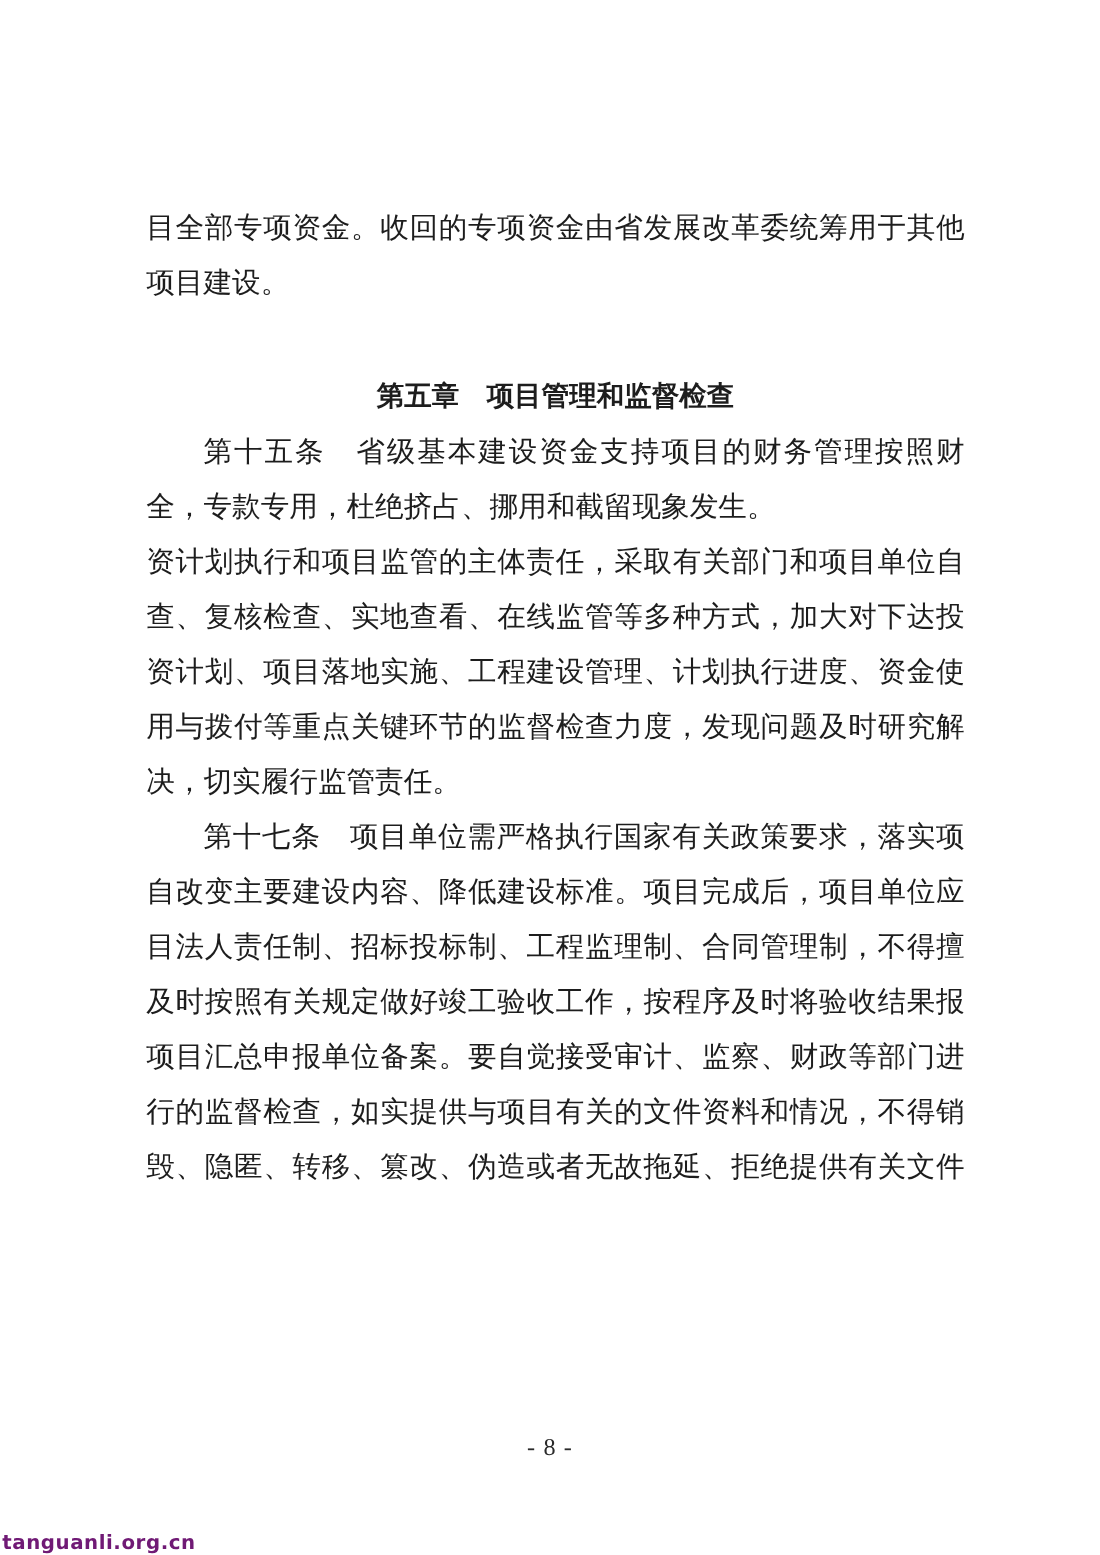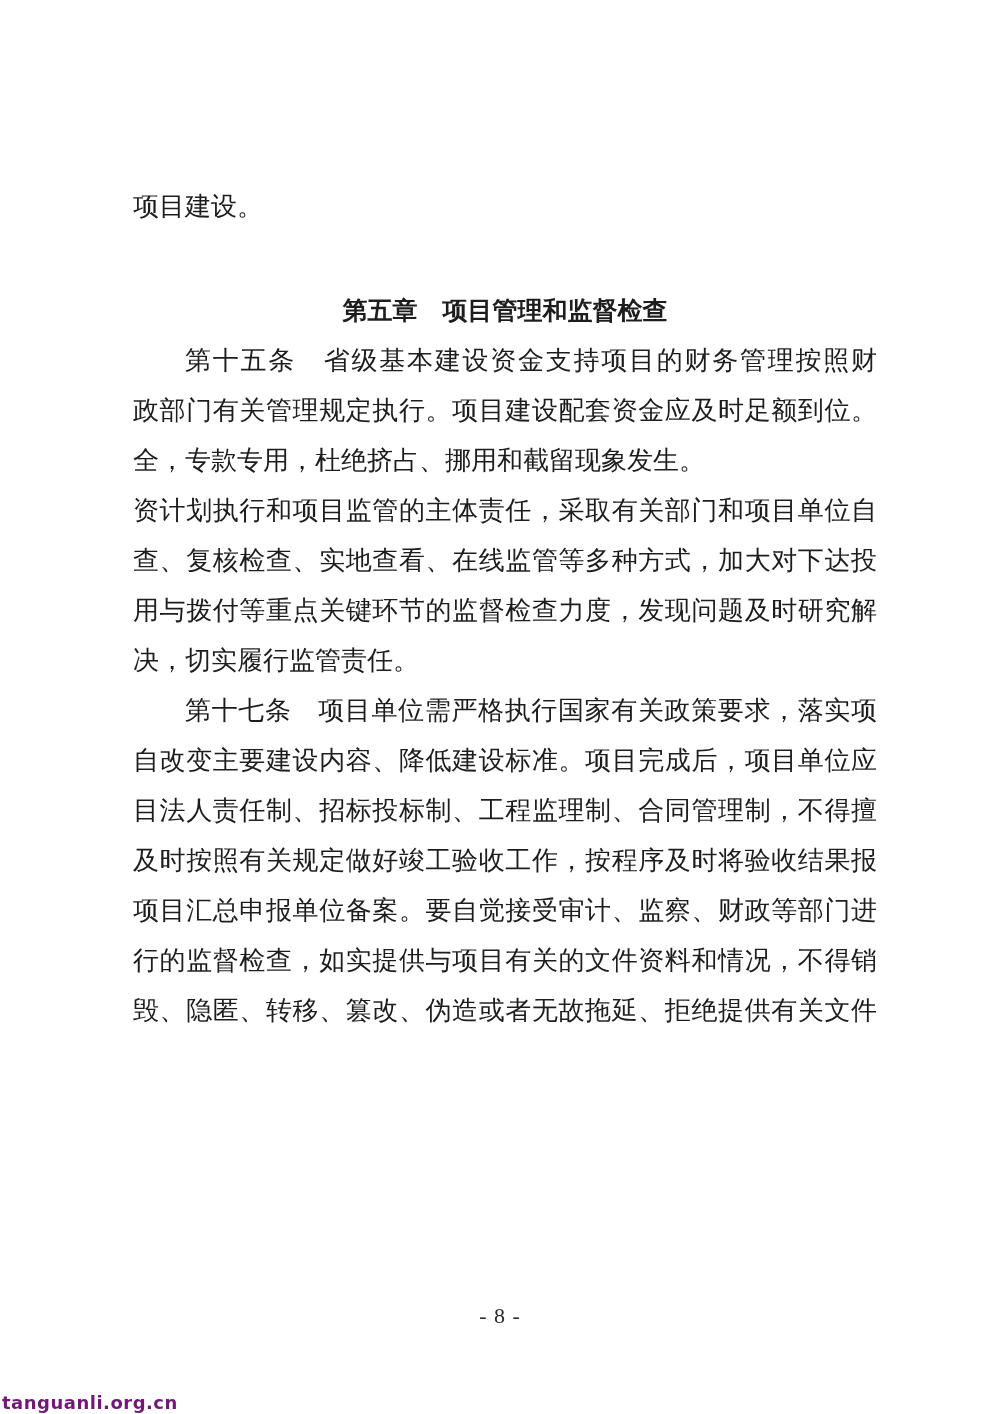--- a/index.html
+++ b/index.html
@@ -67,33 +67,34 @@
     user-select: none;
   }
 </style>
 </head>
 <body>
 
 <div class="page">
 
   <div class="doc-body" id="doc-body">
       <div class="paragraph-block">
+        <div class="line fill">目全部专项资金。收回的专项资金由省发展改革委统筹用于其他</div>
         <div class="line">项目建设。</div>
       </div>
       <div class="heading-block">
         <div class="line">第五章　项目管理和监督检查</div>
       </div>
       <div class="paragraph-block">
         <div class="line fill indent">第十五条　省级基本建设资金支持项目的财务管理按照财</div>
-        <div class="line fill">政部门有关管理规定执行。项目建设配套资金应及时足额到位。</div>
         <div class="line">全，专款专用，杜绝挤占、挪用和截留现象发生。</div>
       </div>
       <div class="paragraph-block">
         <div class="line fill">资计划执行和项目监管的主体责任，采取有关部门和项目单位自</div>
         <div class="line fill">查、复核检查、实地查看、在线监管等多种方式，加大对下达投</div>
+        <div class="line fill">资计划、项目落地实施、工程建设管理、计划执行进度、资金使</div>
         <div class="line fill">用与拨付等重点关键环节的监督检查力度，发现问题及时研究解</div>
         <div class="line">决，切实履行监管责任。</div>
       </div>
       <div class="paragraph-block">
         <div class="line fill indent">第十七条　项目单位需严格执行国家有关政策要求，落实项</div>
         <div class="line fill">自改变主要建设内容、降低建设标准。项目完成后，项目单位应</div>
         <div class="line fill">目法人责任制、招标投标制、工程监理制、合同管理制，不得擅</div>
         <div class="line fill">及时按照有关规定做好竣工验收工作，按程序及时将验收结果报</div>
         <div class="line fill">项目汇总申报单位备案。要自觉接受审计、监察、财政等部门进</div>
         <div class="line fill">行的监督检查，如实提供与项目有关的文件资料和情况，不得销</div>

